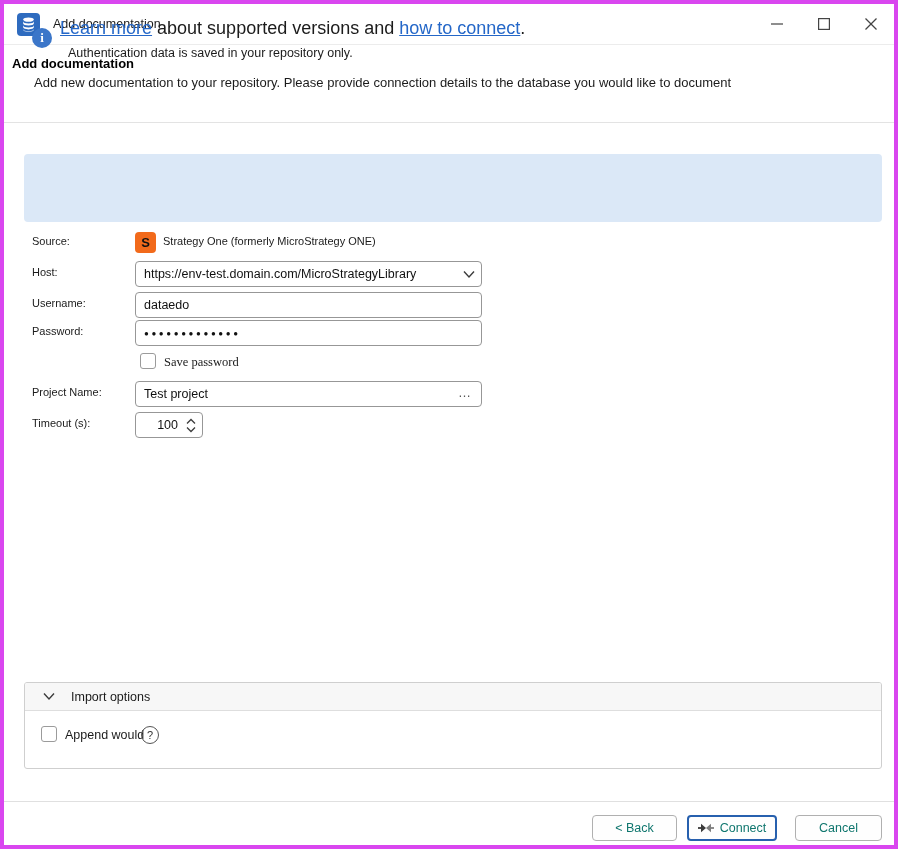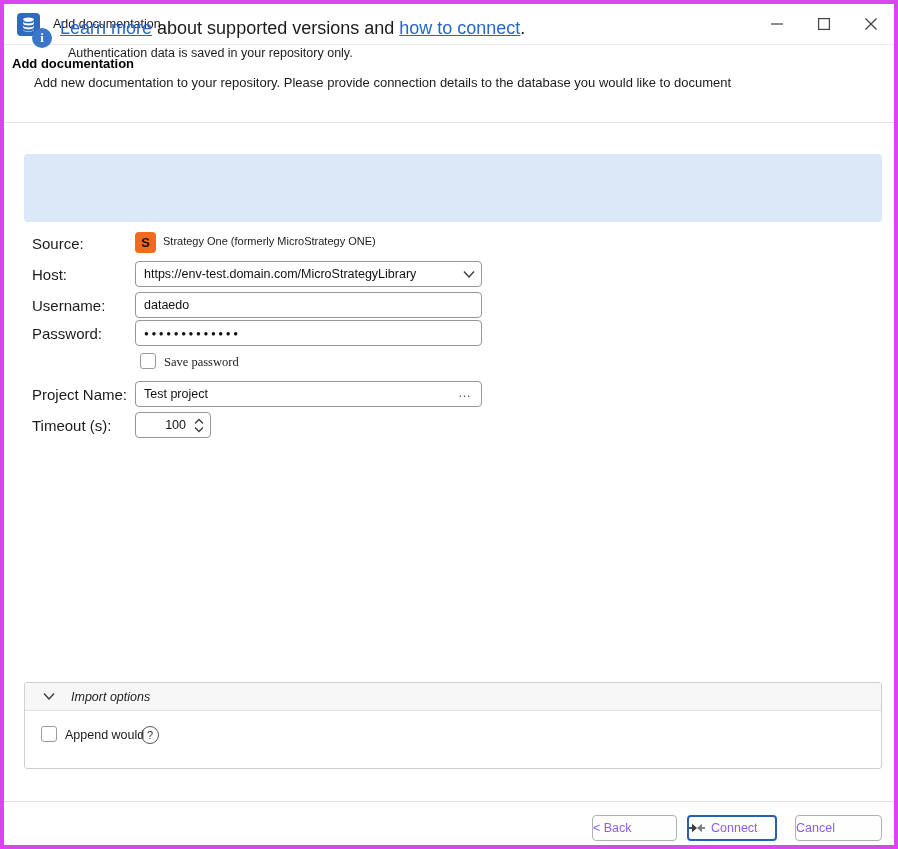--- a/index.html
+++ b/index.html
@@ -45,21 +45,21 @@
   .info-icon {
     position:absolute; left:28px; top:24px; width:20px; height:20px; border-radius:50%;
     background:#3b76c9; color:#fff; font-size:13px; font-weight:bold;
     display:flex; align-items:center; justify-content:center; font-family:"Liberation Serif", serif;
   }
   .info-line1 { position:absolute; left:56px; top:14px; font-size:18px; color:#1b1b1b; }
   .info-line2 { position:absolute; left:64px; top:42px; font-size:12.5px; color:#1b1b1b; }
   .link { color:#2467c8; text-decoration:underline; cursor:pointer; }
 
   
-  .row-label { position:absolute; left:28px; font-size:15px; color:#1b1b1b; }
+  .row-label { position:absolute; left:28px; font-size:11px; color:#1b1b1b; }
   .field {
     position:absolute; left:131px; width:347px; height:26px;
     border:1px solid #979797; border-radius:4px; background:#fff;
     font-family:"Liberation Sans", sans-serif; font-size:12.5px; color:#111;
     padding:0 8px; outline:none;
   }
   .source-logo {
     position:absolute; left:131px; top:228px; width:21px; height:21px; border-radius:4px;
     background:#f26a1b; color:#111; font-size:13px; font-weight:bold;
     display:flex; align-items:center; justify-content:center;
@@ -79,48 +79,48 @@
     border:1px solid #9b9b9b; border-radius:3px;
   }
   .checkbox-label { position:absolute; font-size:12.5px; color:#1b1b1b; }
 
   .browse-btn {
     position:absolute; right:6px; top:2px; width:22px; height:20px;
     display:flex; align-items:center; justify-content:center;
     color:#555; font-size:13px; letter-spacing:1px; cursor:pointer; line-height:10px;
   }
 
-  .spin-wrap { position:absolute; left:131px; top:408px; width:76px; height:26px; }
+  .spin-wrap { position:absolute; left:131px; top:408px; width:68px; height:26px; }
   .spin-wrap .field { left:0; top:0; width:100%; text-align:right; padding-right:24px; }
   .spinner { position:absolute; right:7px; top:5px; width:11px; height:16px; display:flex; flex-direction:column; align-items:center; justify-content:center; gap:1px; }
 
   
   .import-panel {
     position:absolute; left:20px; top:678px; width:858px; height:87px;
     border:1px solid #cfcfcf; border-radius:3px; background:#fff; overflow:hidden;
   }
   .import-header {
     height:28px; background:#f7f7f7; border-bottom:1px solid #dedede;
-    display:flex; align-items:center; padding-left:18px; cursor:pointer;font-style:italic;
+    display:flex; align-items:center; padding-left:18px; cursor:pointer;
   }
   .import-title { margin-left:16px; font-size:12.5px; color:#1b1b1b; }
   .import-body { position:relative; height:58px; }
   .help-icon {
     position:absolute; left:116px; top:15px; width:18px; height:18px; border-radius:50%;
     border:1px solid #555; color:#333; font-size:11px;
     display:flex; align-items:center; justify-content:center; cursor:pointer;
   }
 
   
   .footer-sep { position:absolute; left:0; top:797px; width:898px; height:1px; background:#e0e0e0; }
   .btn {
     position:absolute; top:811px; height:26px;
     background:#fefefe; border:1px solid #b0b0b0; border-radius:4px;
-    font-family:"Liberation Sans", sans-serif; font-size:12.5px; color:#8b5cf6;
-    display:flex; align-items:center; gap:6px; cursor:pointer;
+    font-family:"Liberation Sans", sans-serif; font-size:12.5px; color:#0f766e;
+    display:flex; align-items:center; justify-content:center; gap:6px; cursor:pointer;
   }
   .btn-back { left:588px; width:85px; }
   .btn-connect { left:683px; width:90px; border:2px solid #2760ae; }
   .btn-cancel { left:791px; width:87px; }
 </style>
 </head>
 <body>
 
 <div class="window">
 

